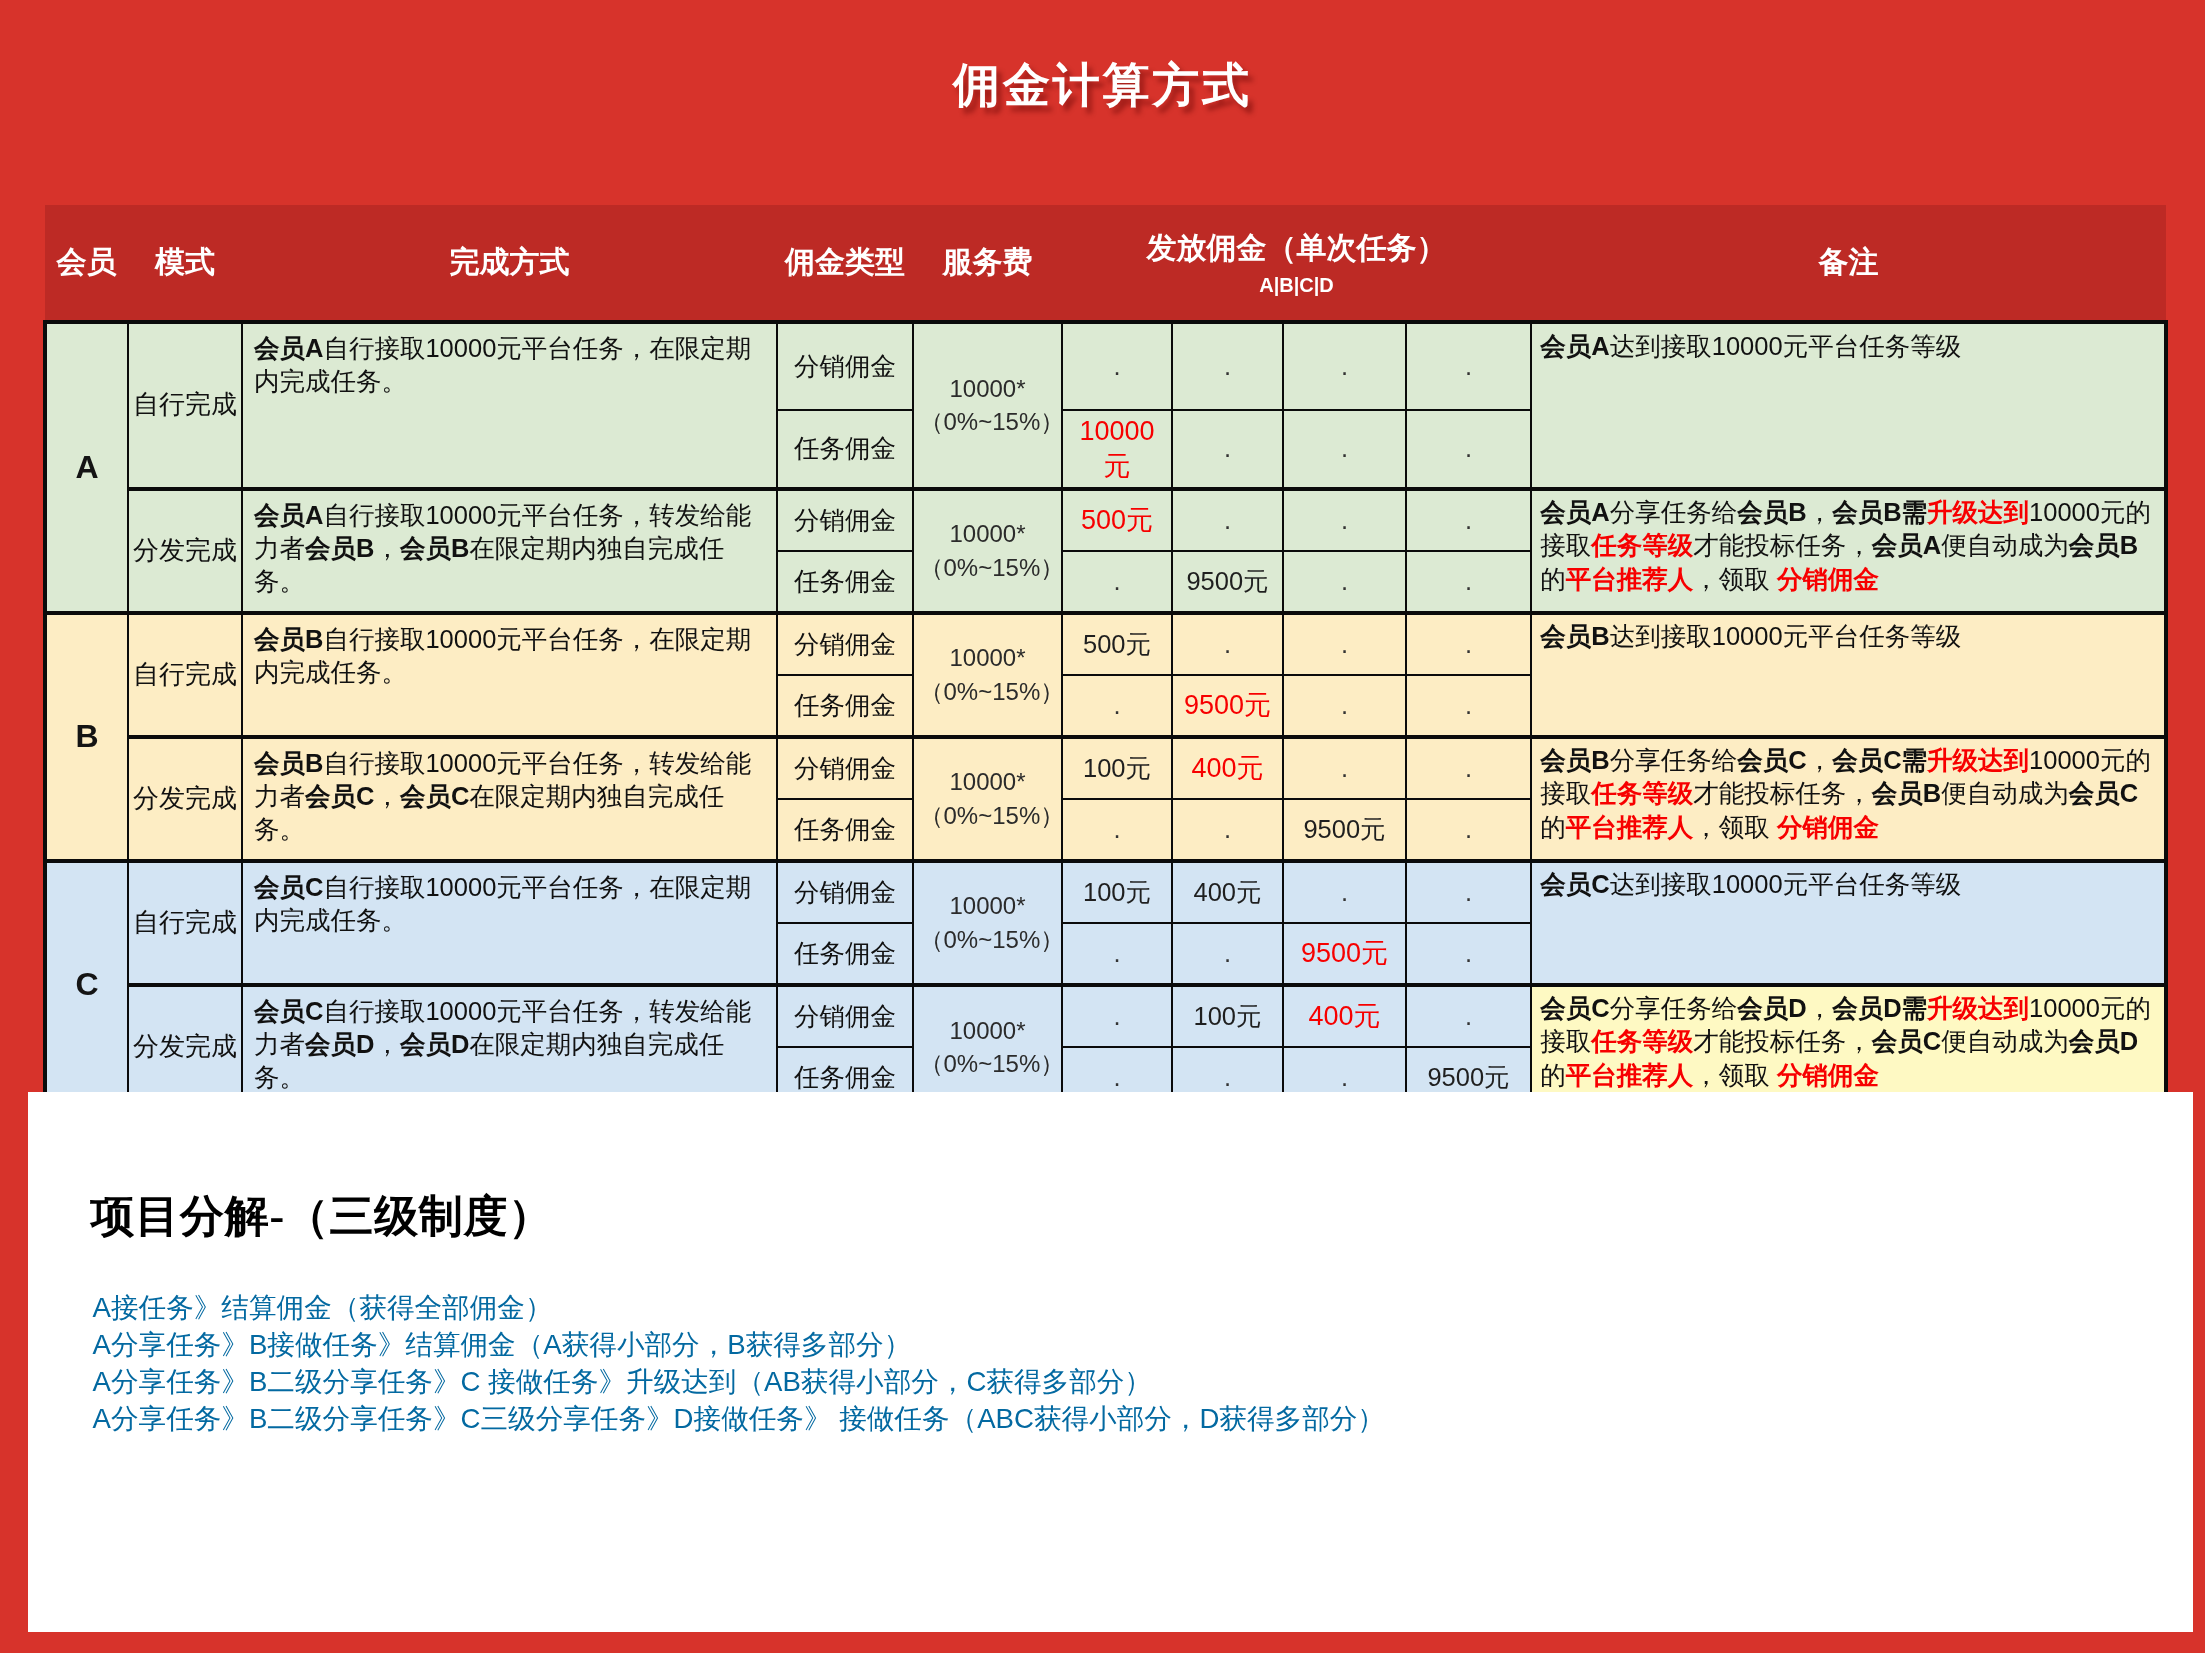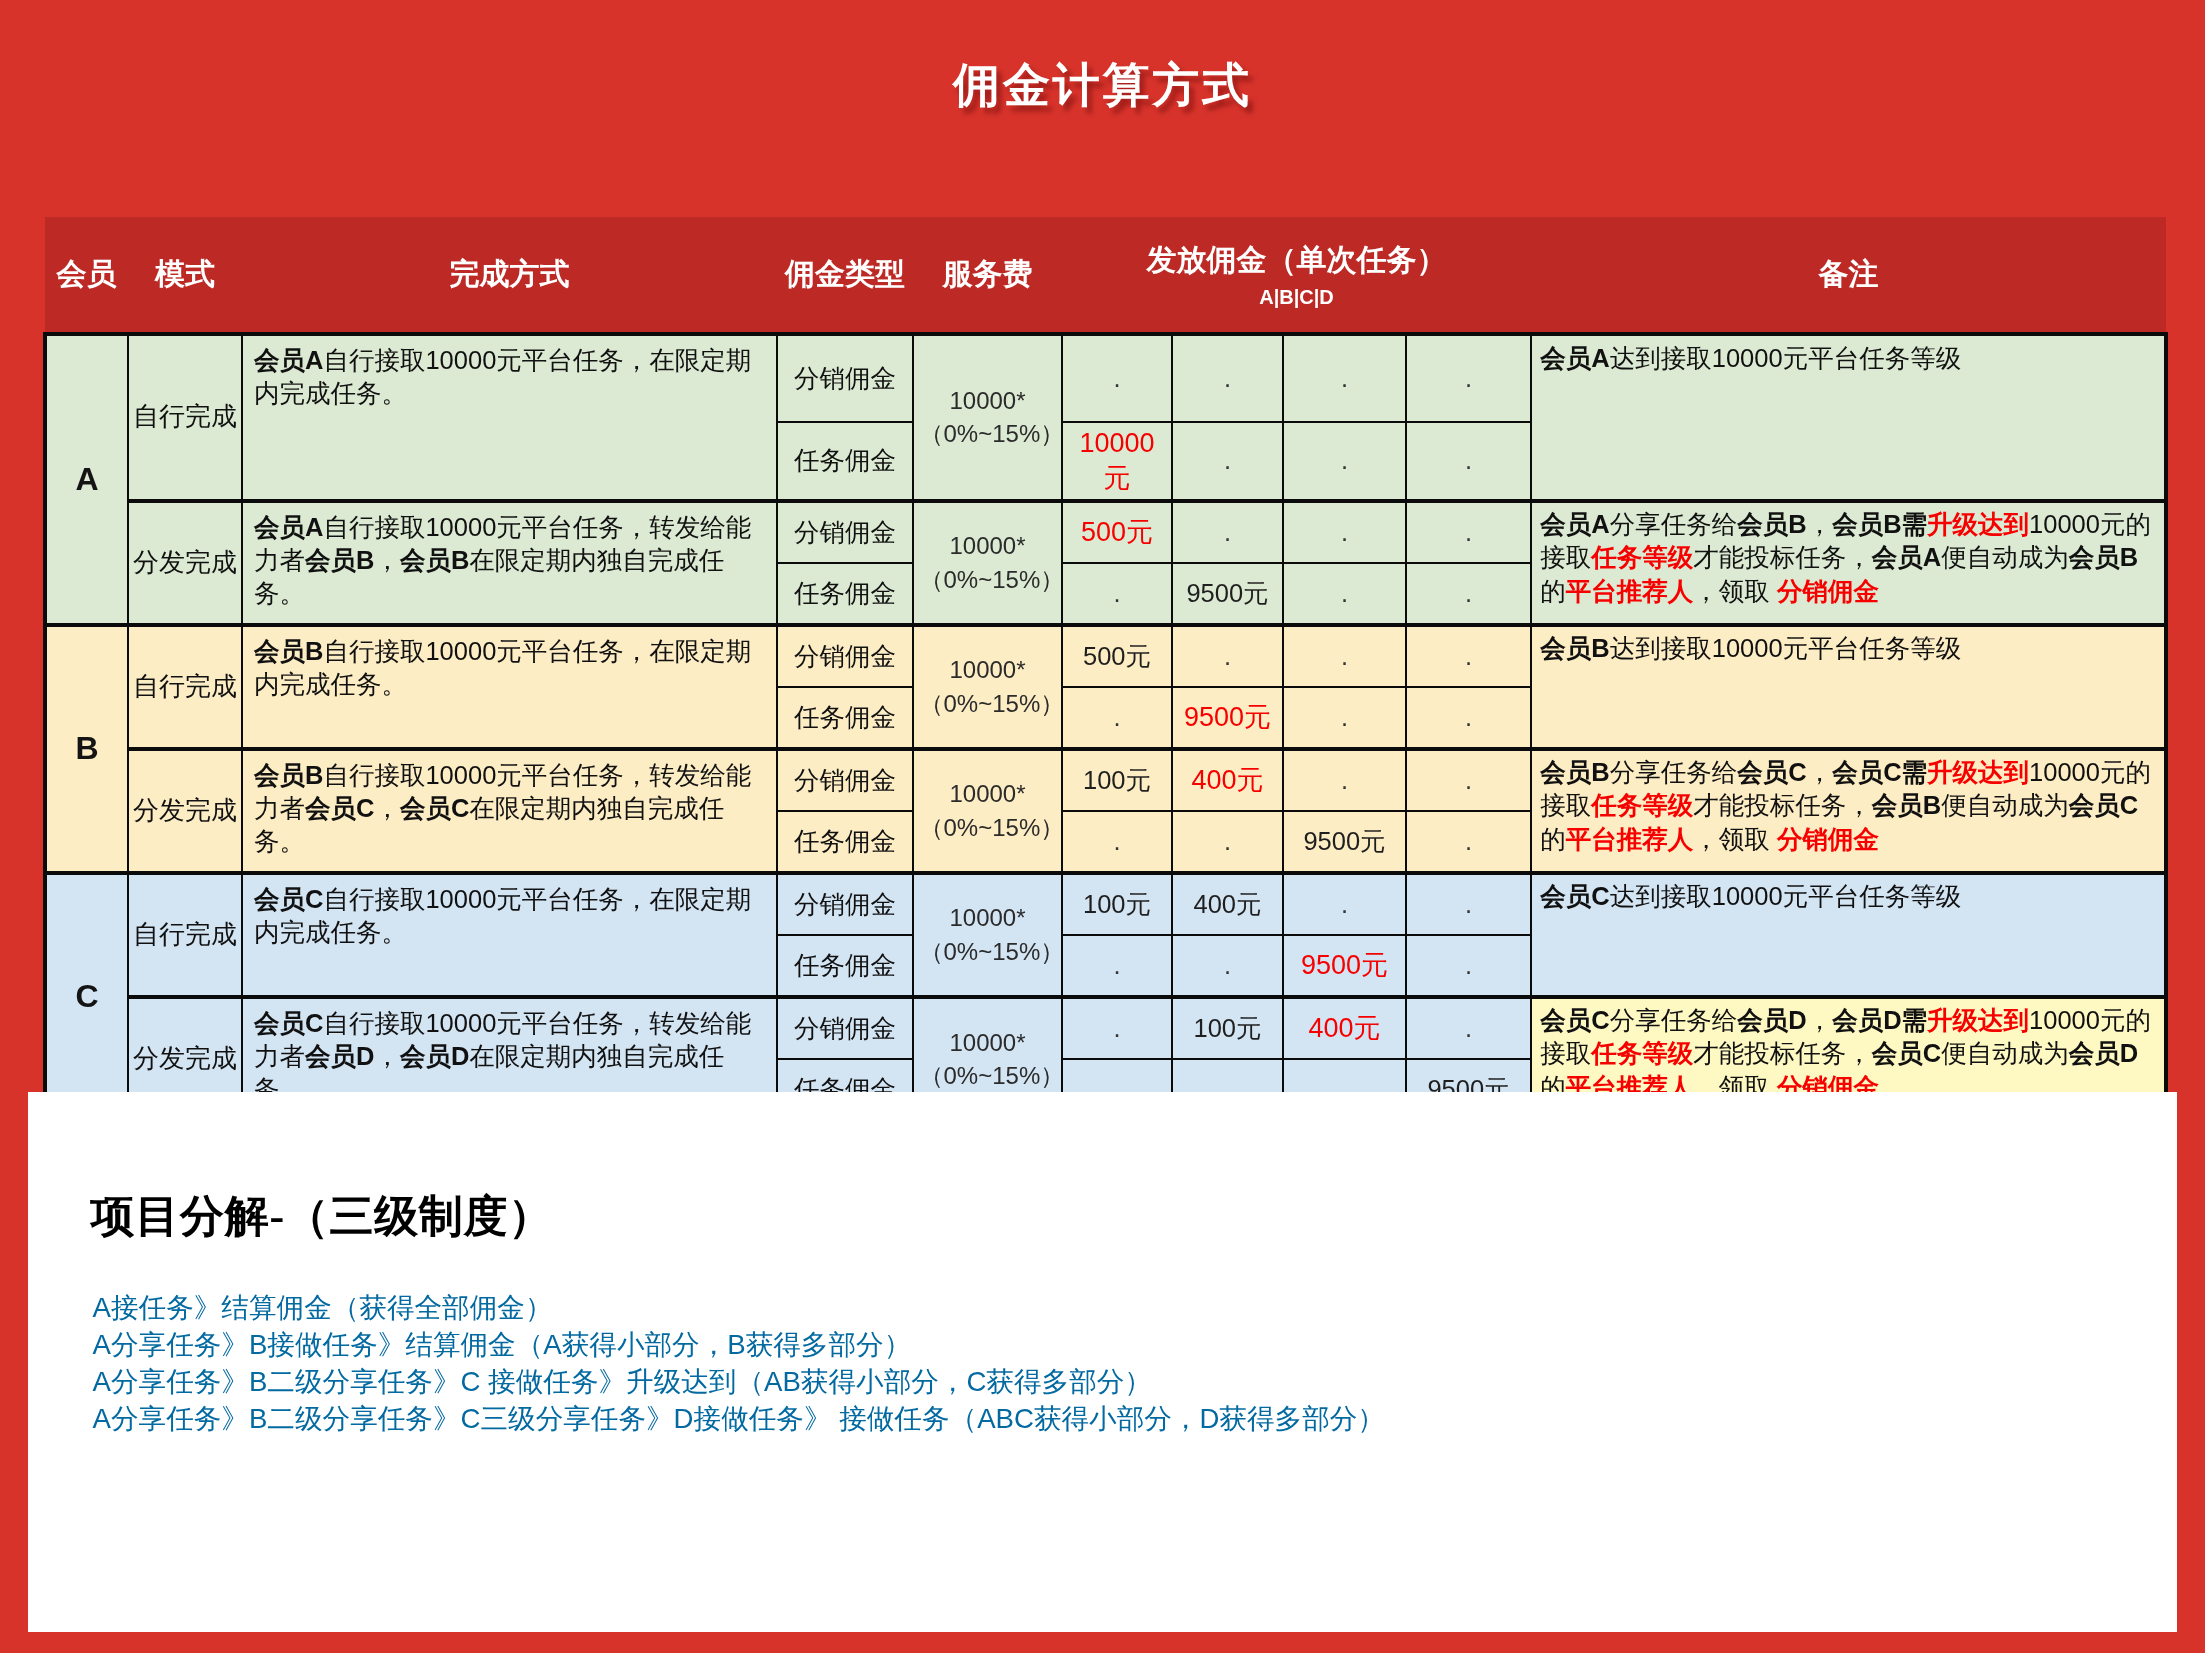--- a/index.html
+++ b/index.html
@@ -12,21 +12,21 @@
   
   .title{
     position:absolute;top:54px;left:0;width:100%;text-align:center;
     font-family:"Liberation Serif","DejaVu Serif",serif;
     font-weight:700;font-size:47px;color:#ffffff;letter-spacing:2.8px;
     text-shadow:4.8px 6.2px 4.8px rgba(90,0,0,.45);
   }
   
   table.main{
     position:absolute;left:43px;top:205px;width:2121px;
-    border-collapse:collapse;table-layout:fixed;margin-top:12px;
+    border-collapse:collapse;table-layout:fixed;
   }
   thead th{
     background:#bd2a25;color:#ffffff;border:0;
     font-weight:700;font-size:30px;padding:0;vertical-align:middle;
   }
   thead tr{height:117px;}
   .payout-sub{font-size:20px;margin-top:4.1px;}
   tbody td{
     border:2.1px solid #0b0b0b;
     font-size:25.5px;line-height:1.3;
@@ -58,20 +58,21 @@
   td.remark-cell{
     text-align:left;vertical-align:top;
     padding:5.5px 6.9px 4.1px 8.3px;font-size:25.5px;
   }
   .seg-b{font-weight:700;}
   .seg-r{color:#f70000;}
   
   .bottom-panel{
     position:absolute;left:27.6px;top:1092px;width:2149px;height:540px;
     background:#ffffff;
+    padding-left:16px;
   }
   .footer-heading{
     position:absolute;left:63px;top:95px;
     font-family:"Liberation Serif","DejaVu Serif",serif;
     font-weight:700;font-size:44px;color:#000;letter-spacing:0.7px;
   }
   .footer-lines{
     position:absolute;left:65px;top:197px;
     font-size:27.6px;line-height:37px;color:#0369a1;
   }

